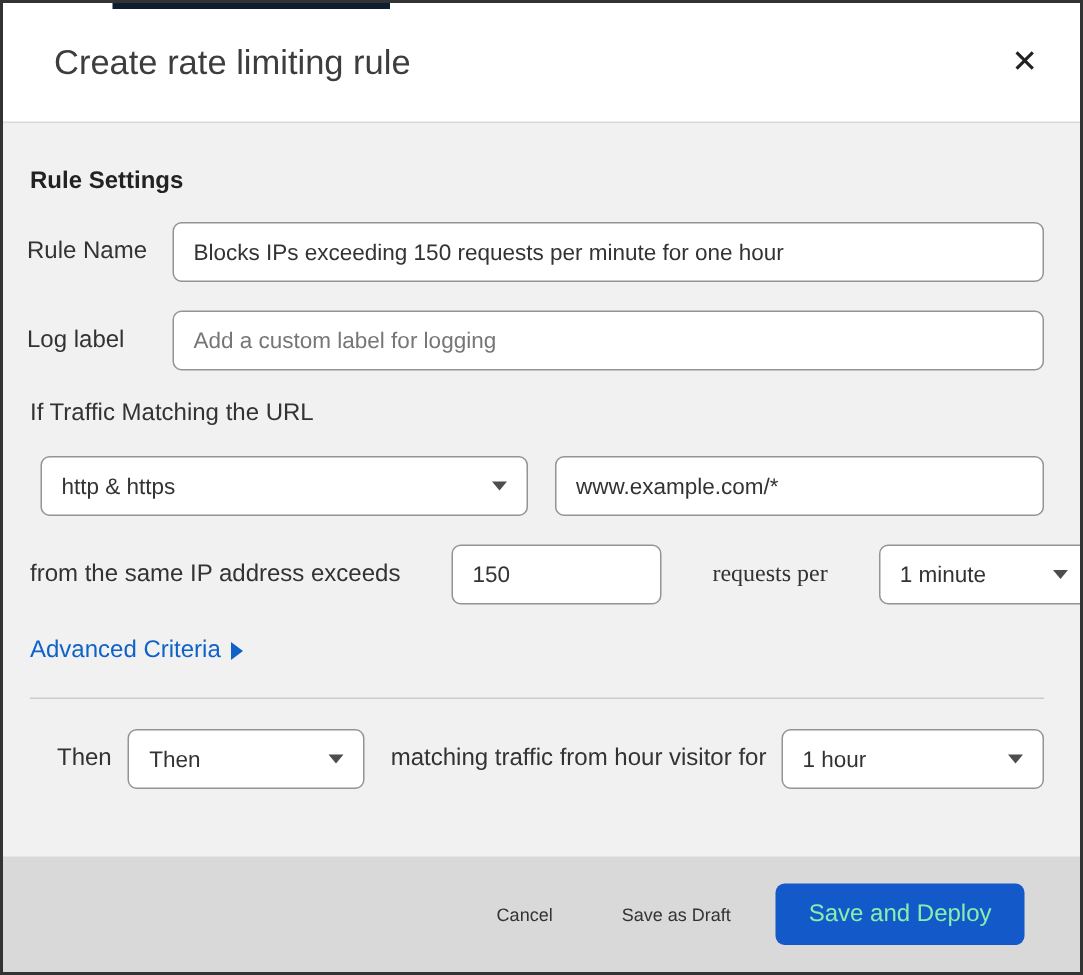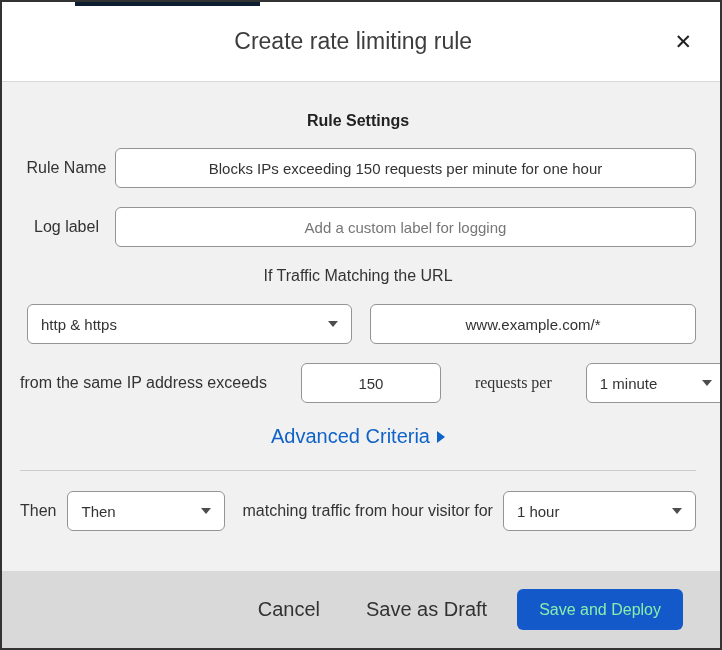--- a/index.html
+++ b/index.html
@@ -1,15 +1,15 @@
 <!DOCTYPE html>
 <html><head>
 <meta charset="utf-8">
 <style>
-  * { box-sizing: border-box; margin: 0; padding: 0; text-align: center; }
+  * { box-sizing: border-box; margin: 0; padding: 0; }
   html, body { width: 722px; height: 650px; }
   body { font-family: "Liberation Sans", sans-serif; }
 
   .modal {
     position: relative;
     width: 722px; height: 650px;
     border: 2px solid #333;
     background: #f1f1f1;
     display: flex; flex-direction: column;
     overflow: hidden;
@@ -95,58 +95,58 @@
   .scheme-select { width: 325px; flex: 0 0 auto; }
   .url-input-wrap { flex: 1; margin-left: 18px; }
 
   .threshold-row { margin-left: 2px; gap: 24px; }
   .requests-input { width: 140px; flex: 0 0 auto; margin-left: 10px; }
   .threshold-after { margin-left: 10px; font-family: Liberation Serif, serif; }
   .period-select { flex: 1; margin-left: 10px; min-width: 140px; }
 
   .advanced-link {
     display: inline-flex; align-items: center;
-    font-size: 20px;
+    font-size: 16px;
     color: #0f62c8;
     text-decoration: none;
     margin: 3px 0 0 2px;
     cursor: pointer;
   }
   .arrow-right {
     width: 0; height: 0;
     border-top: 6px solid transparent;
     border-bottom: 6px solid transparent;
     border-left: 8px solid #0f62c8;
     margin-left: 7px;
   }
 
   .divider {
     border: none;
     border-top: 1px solid #cccccc;
     margin: 22px 0 20px 2px;
   }
 
-  .then-row { margin-left: 2px; }
+  .then-row { margin-left: 20px; }
   .then-label { flex: 0 0 auto; }
   .action-select { width: 158px; flex: 0 0 auto; margin-left: 11px; }
   .then-middle { margin-left: 17px; }
   .duration-select { flex: 1; margin-left: 10px; min-width: 150px; }
 
   
   .footer {
     flex: 0 0 77px;
     background: #d9d9d9;
     display: flex; align-items: center; justify-content: flex-end;
     padding: 0 37px;
     gap: 14px;
   }
   .ghost-btn {
     background: none; border: none; cursor: pointer;
     font-family: "Liberation Sans", sans-serif;
-    font-size: 20px; color: #333;
+    font-size: 12px; color: #333;
     padding: 10px 16px;
   }
   .primary-btn {
     background: #1459c9;
     color: #86efac;
     border: none; border-radius: 6px;
     font-family: "Liberation Sans", sans-serif;
     font-size: 16px;
     height: 41px;
     padding: 0 22px;

